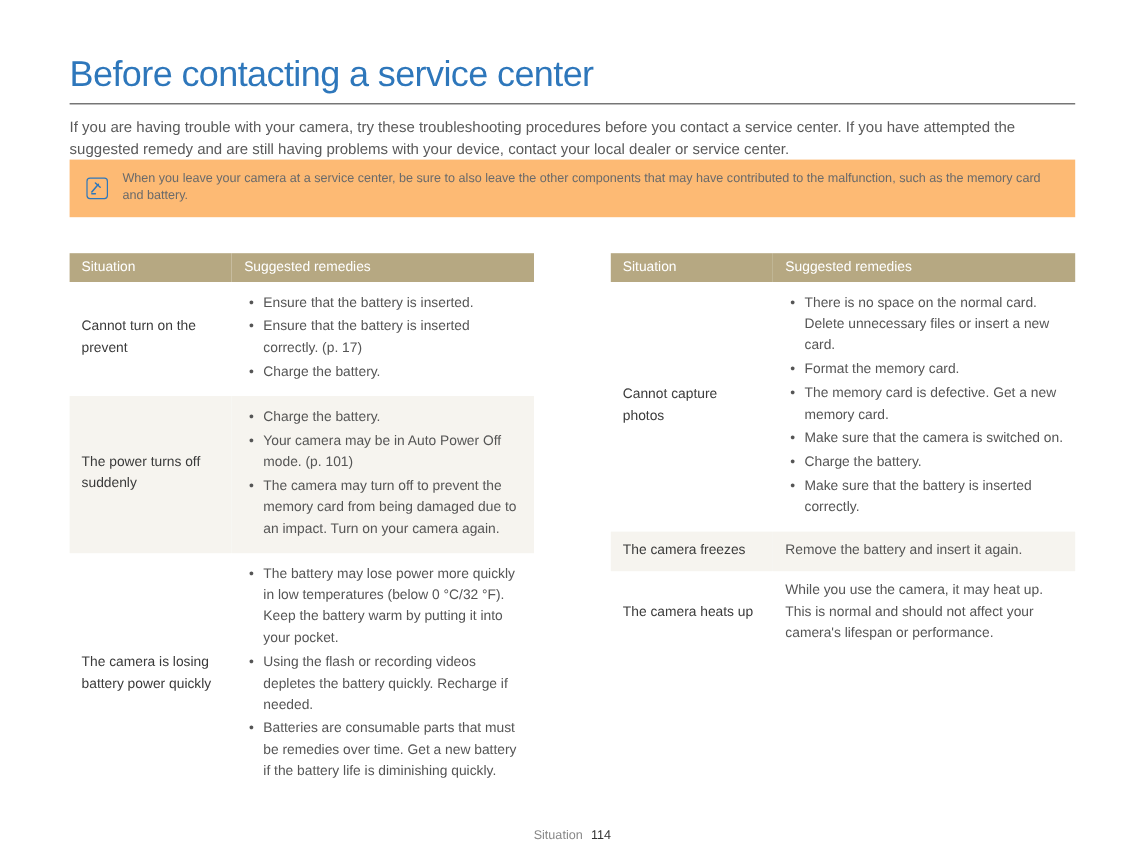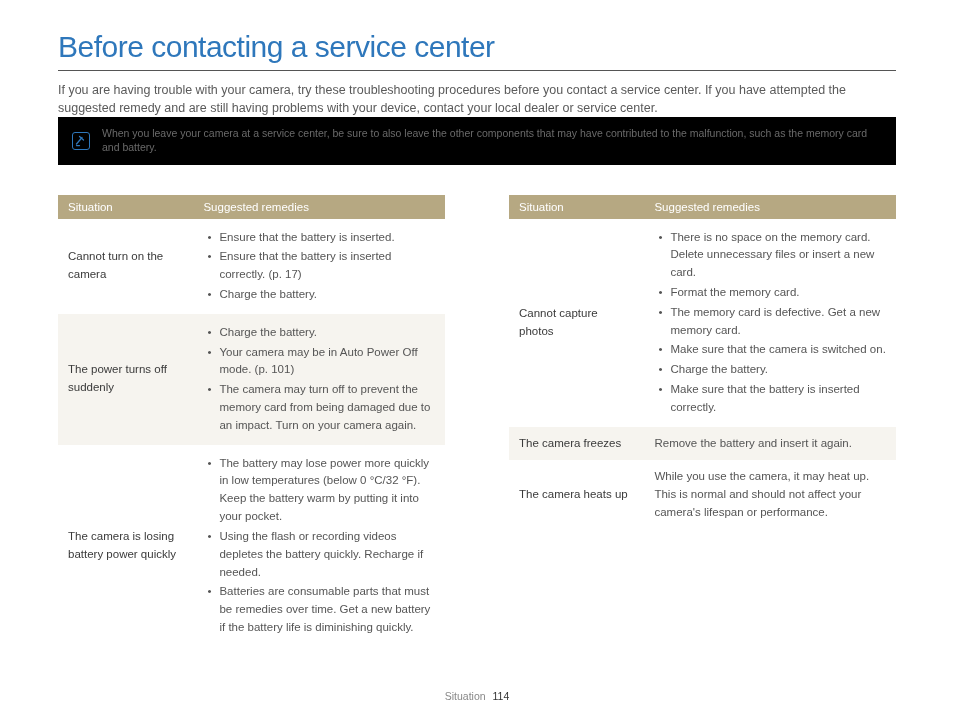--- a/index.html
+++ b/index.html
@@ -13,28 +13,29 @@
     position: relative;
   }
   .page-title {
     font-size: 30px;
     font-weight: 400;
     color: #2e77bb;
     letter-spacing: -0.5px;
     padding-bottom: 6px;
     border-bottom: 1px solid #555;
     margin-bottom: 10px;
+    margin-top: 16px;
   }
   .intro {
     font-size: 12.5px;
     line-height: 1.45;
     color: #5a5a5a;
   }
   .note-box {
-    background: #000000;
+    background: #fdba74;
     padding: 10px 14px;
     display: flex;
     align-items: center;
     gap: 12px;
     margin-bottom: 30px;
   }
   .note-icon {
     width: 18px;
     height: 18px;
     border: 1.5px solid #2e77bb;
@@ -129,21 +130,21 @@
   <div class="col">
     <table>
       <thead>
         <tr>
           <th>Situation</th>
           <th>Suggested remedies</th>
         </tr>
       </thead>
       <tbody id="left-body">
           <tr>
-            <td>Cannot turn on the camera</td>
+            <td>Cannot turn on the prevent</td>
             <td>
               <ul class="remedy">
                 <li>Ensure that the battery is inserted.</li>
                 <li>Ensure that the battery is inserted correctly. (p. 17)</li>
                 <li>Charge the battery.</li>
               </ul>
             </td>
           </tr>
           <tr class="alt">
             <td>The power turns off suddenly</td>
@@ -175,21 +176,21 @@
         <tr>
           <th>Situation</th>
           <th>Suggested remedies</th>
         </tr>
       </thead>
       <tbody id="right-body">
           <tr>
             <td>Cannot capture photos</td>
             <td>
               <ul class="remedy">
-                <li>There is no space on the memory card. Delete unnecessary files or insert a new card.</li>
+                <li>There is no space on the normal card. Delete unnecessary files or insert a new card.</li>
                 <li>Format the memory card.</li>
                 <li>The memory card is defective. Get a new memory card.</li>
                 <li>Make sure that the camera is switched on.</li>
                 <li>Charge the battery.</li>
                 <li>Make sure that the battery is inserted correctly.</li>
               </ul>
             </td>
           </tr>
           <tr class="alt">
             <td>The camera freezes</td>

